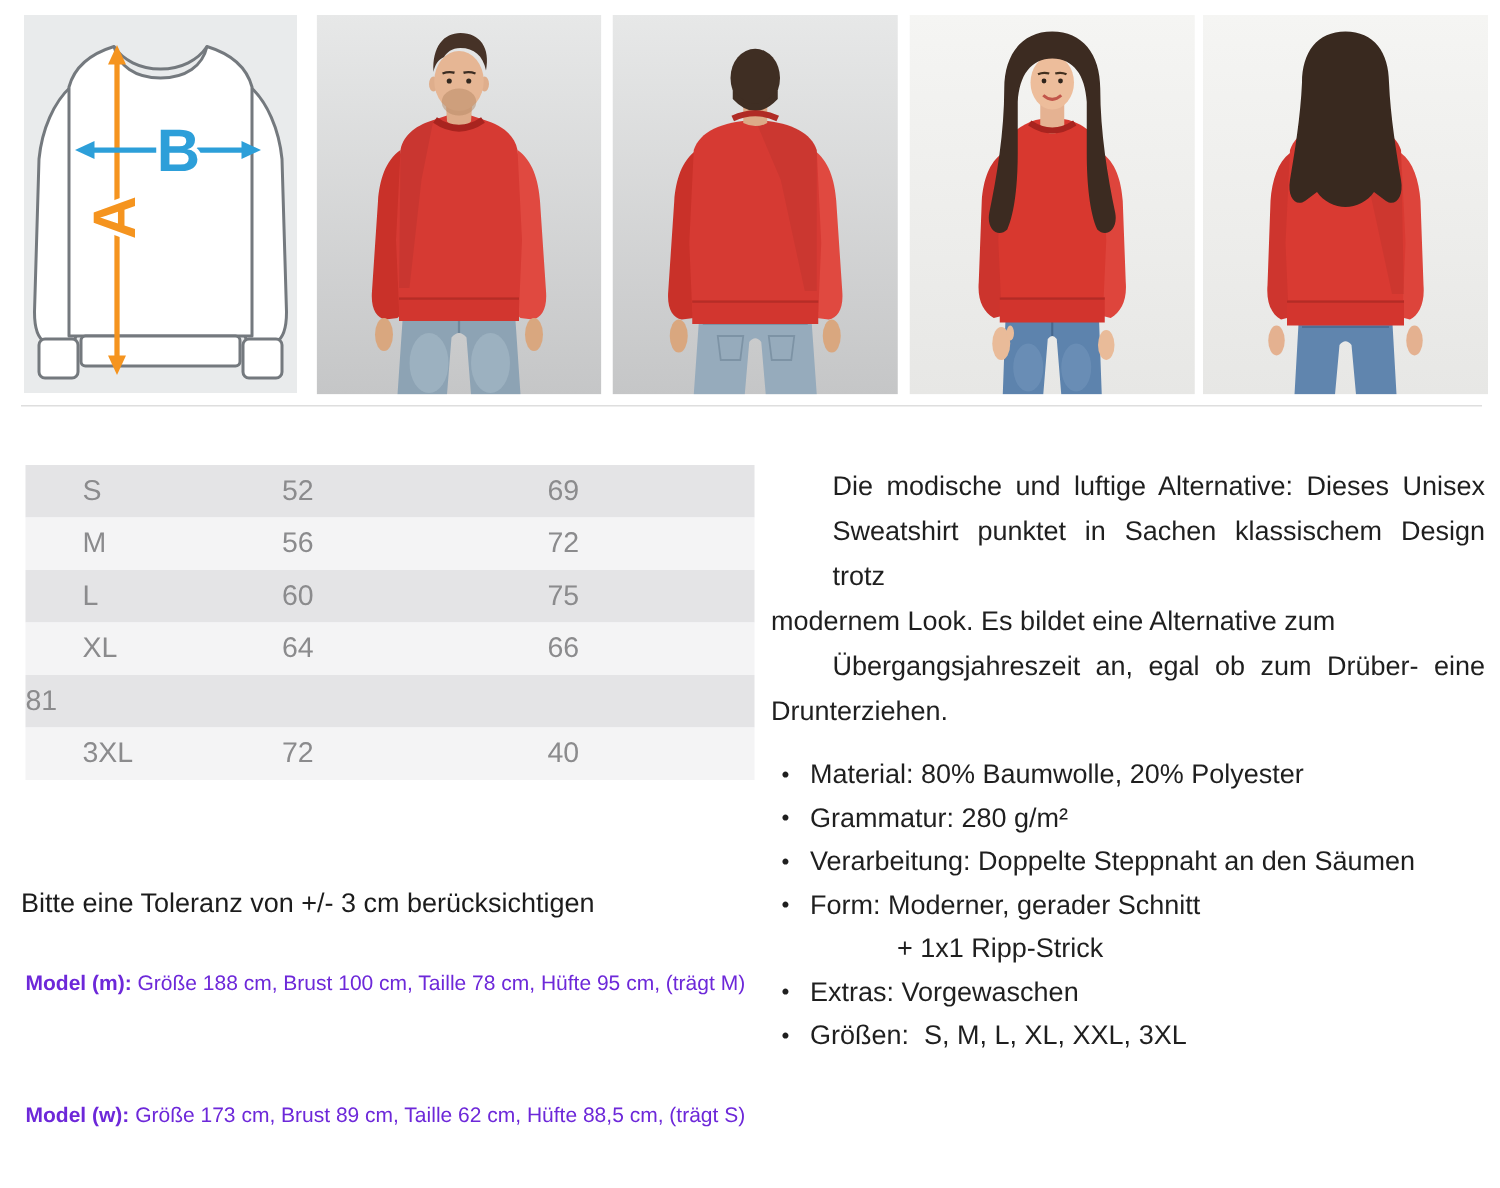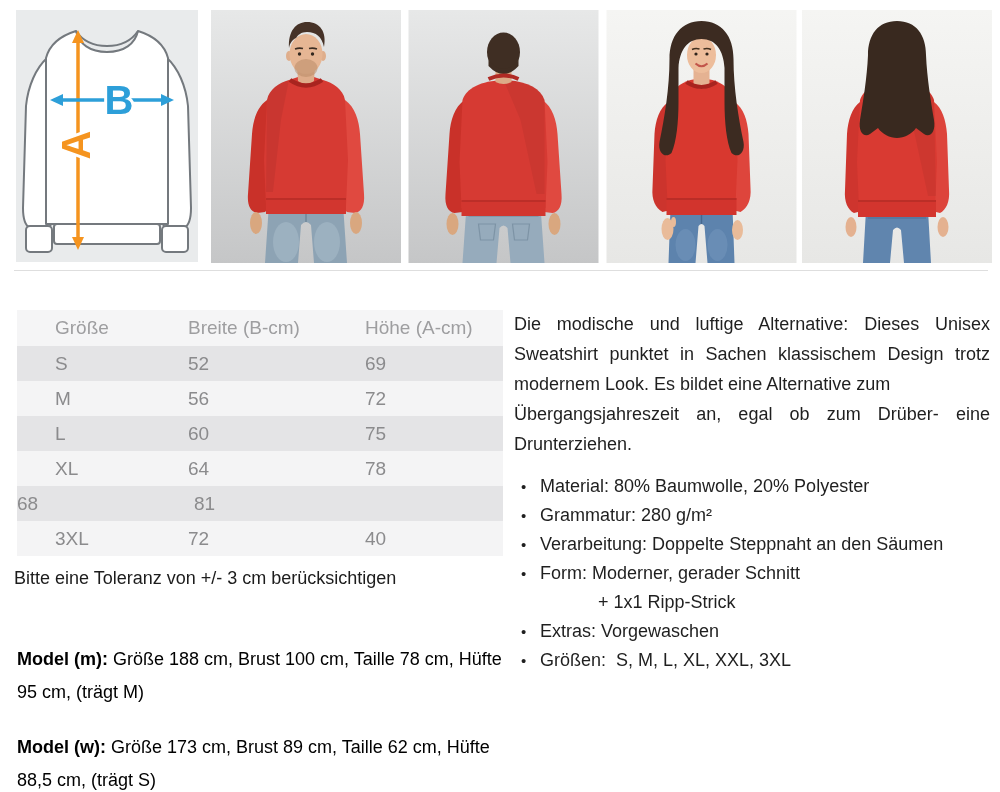--- a/index.html
+++ b/index.html
@@ -21,31 +21,31 @@
   .size-table{position:absolute;left:17px;top:310px;width:486px;font-size:19px;}
   .trow{display:flex;align-items:center;height:35px;}
   .trow.head{height:36px;background:#f5f5f6;color:#9e9ea0;}
   .trow.odd{background:#e4e4e6;color:#8b8b8d;}
   .trow.even{background:#f4f4f5;color:#8b8b8d;}
   .c1{width:171px;padding-left:38px;box-sizing:border-box;}
   .c2{width:177px;}
   .c3{flex:1;}
 
   
-  .tolerance{position:absolute;left:14px;top:568px;font-size:18px;color:#1c1c1c;}
-  .model-block{position:absolute;left:17px;width:500px;font-size:18px;line-height:33px;color:#000000;}
+  .tolerance{position:absolute;left:14px;top:592px;font-size:18px;color:#1c1c1c;}
+  .model-block{position:absolute;left:17px;width:500px;font-size:14px;line-height:33px;color:#6d28d9;}
   #model-m{top:625px;}
   #model-w{top:713px;}
   .model-block b{font-weight:bold;}
 
   
   .right-col{position:absolute;left:514px;top:309px;width:476px;color:#1f1f1f;}
   .descr{font-size:18px;line-height:30px;}
   .dline{white-space:nowrap;}
-  .dline.jst{white-space:normal;text-align:justify;text-align-last:justify;}
+  .dline.jst{white-space:normal;text-align:justify;text-align-last:justify;margin-left:41px;}
   .features{margin-top:13px;font-size:18px;line-height:29px;}
   .feat{position:relative;padding-left:26px;}
   .feat .txt{white-space:pre-wrap;}
   .feat:before{content:"•";position:absolute;left:7px;top:0;font-size:15px;color:#1f1f1f;}
   .feat.cont{padding-left:84px;}
   .feat.cont:before{content:"";}
 </style>
 </head>
 <body>
 
@@ -192,47 +192,41 @@
     <path d="M56 190 H134 V207 H56 Z" fill="#d3352e"></path>
     <path d="M56 191 H134" stroke="#b32c26" stroke-width="1.5"></path>
     <path d="M132 90 C128 78 114 71 95 70 L110 112 L126 186 L134 186 Z" fill="#000000" opacity="0.05"></path>
     <path d="M95 11 C76 11 66 25 66 45 C65 68 61 92 58 110 C56 122 62 128 68 124 L76 118 C80 124 88 128 95 128 C102 128 110 124 114 118 L122 124 C128 128 134 122 132 110 C129 92 125 68 124 45 C124 25 114 11 95 11 Z" fill="#39291f"></path>
   </svg>
 </div>
 
 <div class="gallery-divider"></div>
 
 <div class="size-table">
-  <div class="trow head">
-    <div class="c1">Größe</div>
-    <div class="c2">Breite (B-cm)</div>
-    <div class="c3">Höhe (A-cm)</div>
-  </div>
   <div class="trow odd">
     <div class="c1">S</div>
     <div class="c2">52</div>
     <div class="c3">69</div>
   </div>
   <div class="trow even">
     <div class="c1">M</div>
     <div class="c2">56</div>
     <div class="c3">72</div>
   </div>
   <div class="trow odd">
     <div class="c1">L</div>
     <div class="c2">60</div>
     <div class="c3">75</div>
   </div>
   <div class="trow even">
     <div class="c1">XL</div>
     <div class="c2">64</div>
-    <div class="c3">78</div>
+    <div class="c3">66</div>
   </div>
   <div class="trow odd">
-    <div class="c2">68</div>
     <div class="c3">81</div>
   </div>
   <div class="trow even">
     <div class="c1">3XL</div>
     <div class="c2">72</div>
     <div class="c3">40</div>
   </div>
 </div>
 
 <div class="tolerance">Bitte eine Toleranz von +/- 3 cm berücksichtigen</div>

